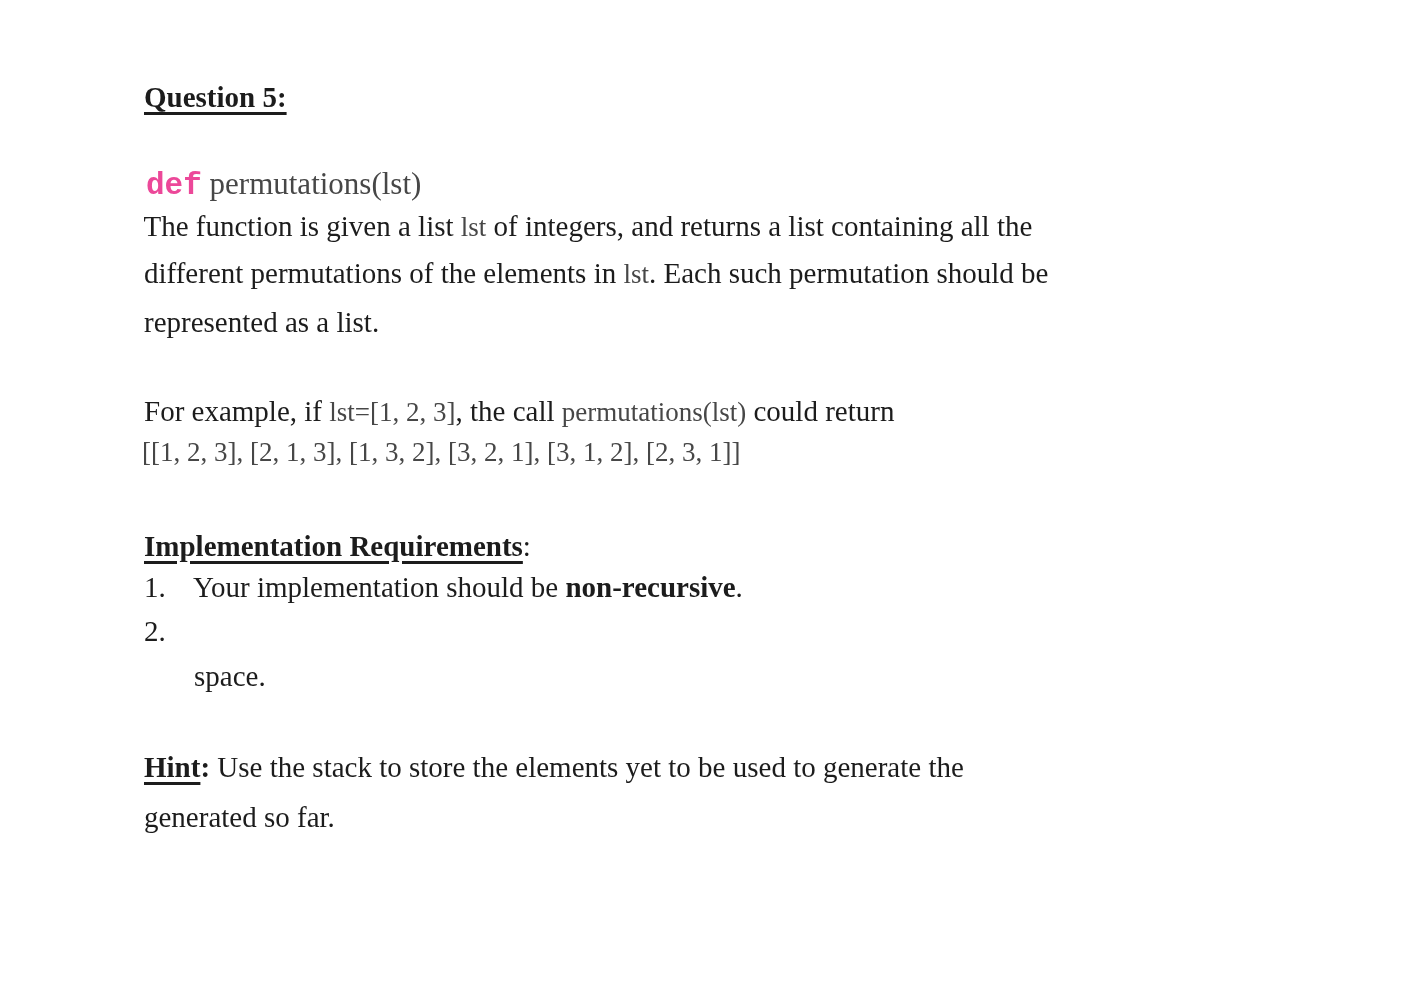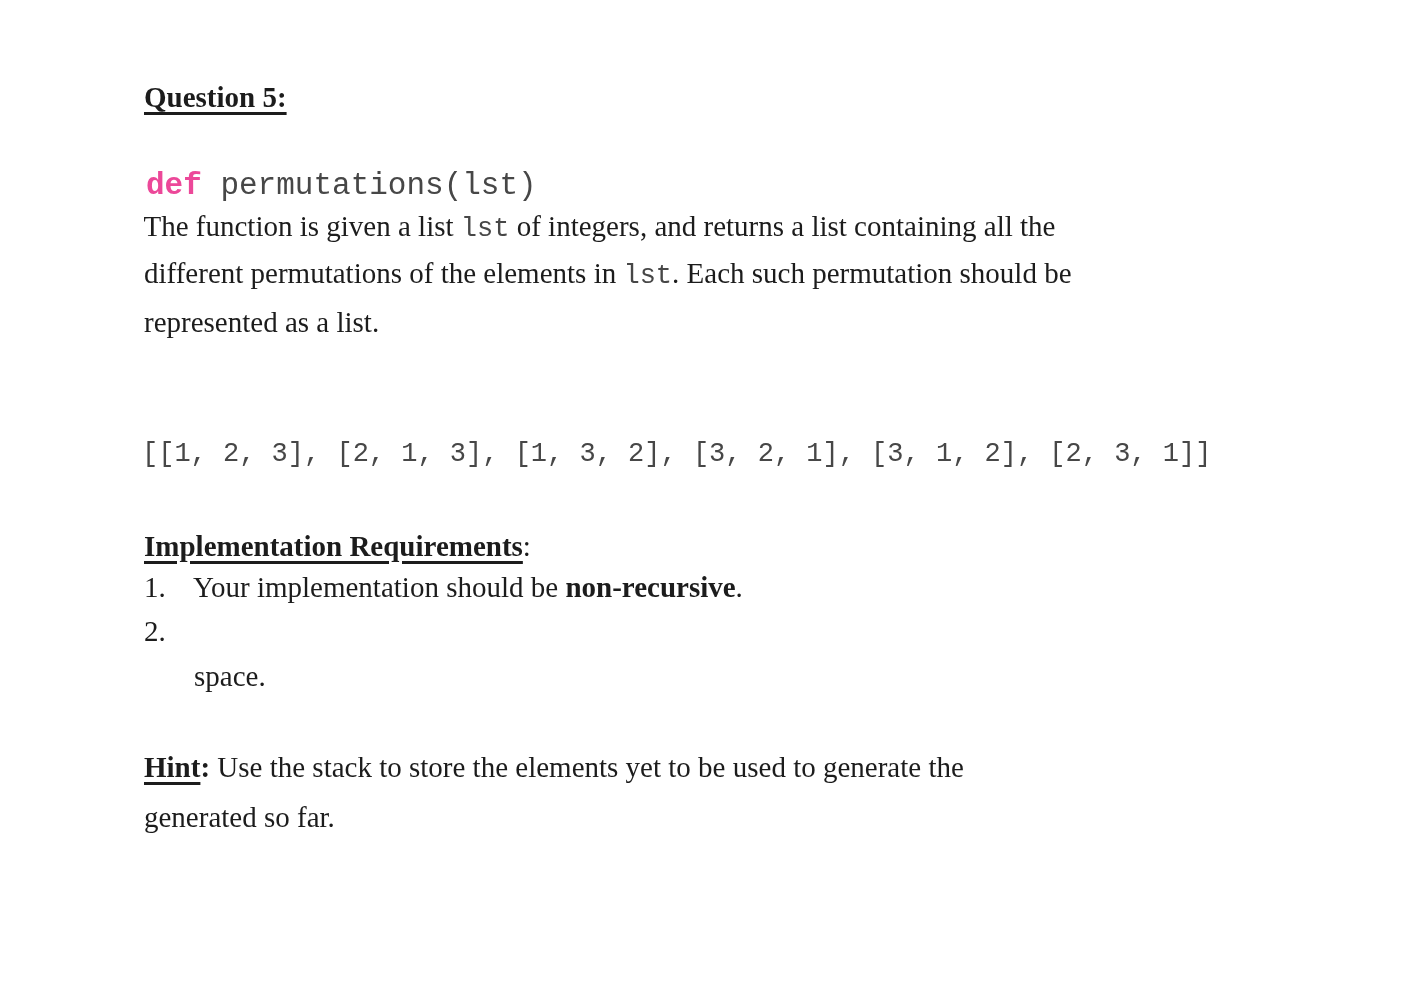--- a/index.html
+++ b/index.html
@@ -26,21 +26,21 @@
   .serif { font-family: "Liberation Serif", serif; }
   .bold { font-weight: bold; }
   .italic { font-style: italic; }
   .underline {
     text-decoration: underline;
     text-decoration-thickness: 2.5px;
     text-underline-offset: 5px;
     text-decoration-color: #1c1c1c;
   }
   .mono {
-    font-family: Liberation Mono, monospace;
+    font-family: Liberation Serif, serif;
     color: #474747;
     font-size: 27px;
   }
   .mono-kw {
     font-family: "Liberation Mono", "DejaVu Sans Mono", monospace;
     font-weight: bold;
     color: #ec4899;
   }
   .sig-line { font-size: 31px; }
   .sig-line .mono { font-size: 31px; }
@@ -73,20 +73,23 @@
   </div>
 
   <div class="line" style="left:115px; top:224px;">
     <span class="serif">different permutations of the elements in </span><span class="mono">lst</span><span class="serif">. Each such permutation should be</span>
   </div>
 
   <div class="line" style="left:115px; top:273px;">
     <span class="serif">represented as a list.</span>
   </div>
 
+  <div class="line" style="left:115px; top:362px;">
+    <span class="serif">For example, if </span><span class="mono">lst=[1, 2, 3]</span><span class="serif">, the call </span><span class="mono">permutations(lst)</span><span class="serif"> could return</span>
+  </div>
 
   <div class="line out-line" style="left:115px; top:406px;">
     <span class="mono">[[1, 2, 3], [2, 1, 3], [1, 3, 2], [3, 2, 1], [3, 1, 2], [2, 3, 1]]</span>
   </div>
 
   <div class="line" style="left:115px; top:497px;">
     <span class="serif bold underline">Implementation Requirements</span><span class="serif">:</span>
   </div>
 
   <div class="list-num" style="top:538px;">

